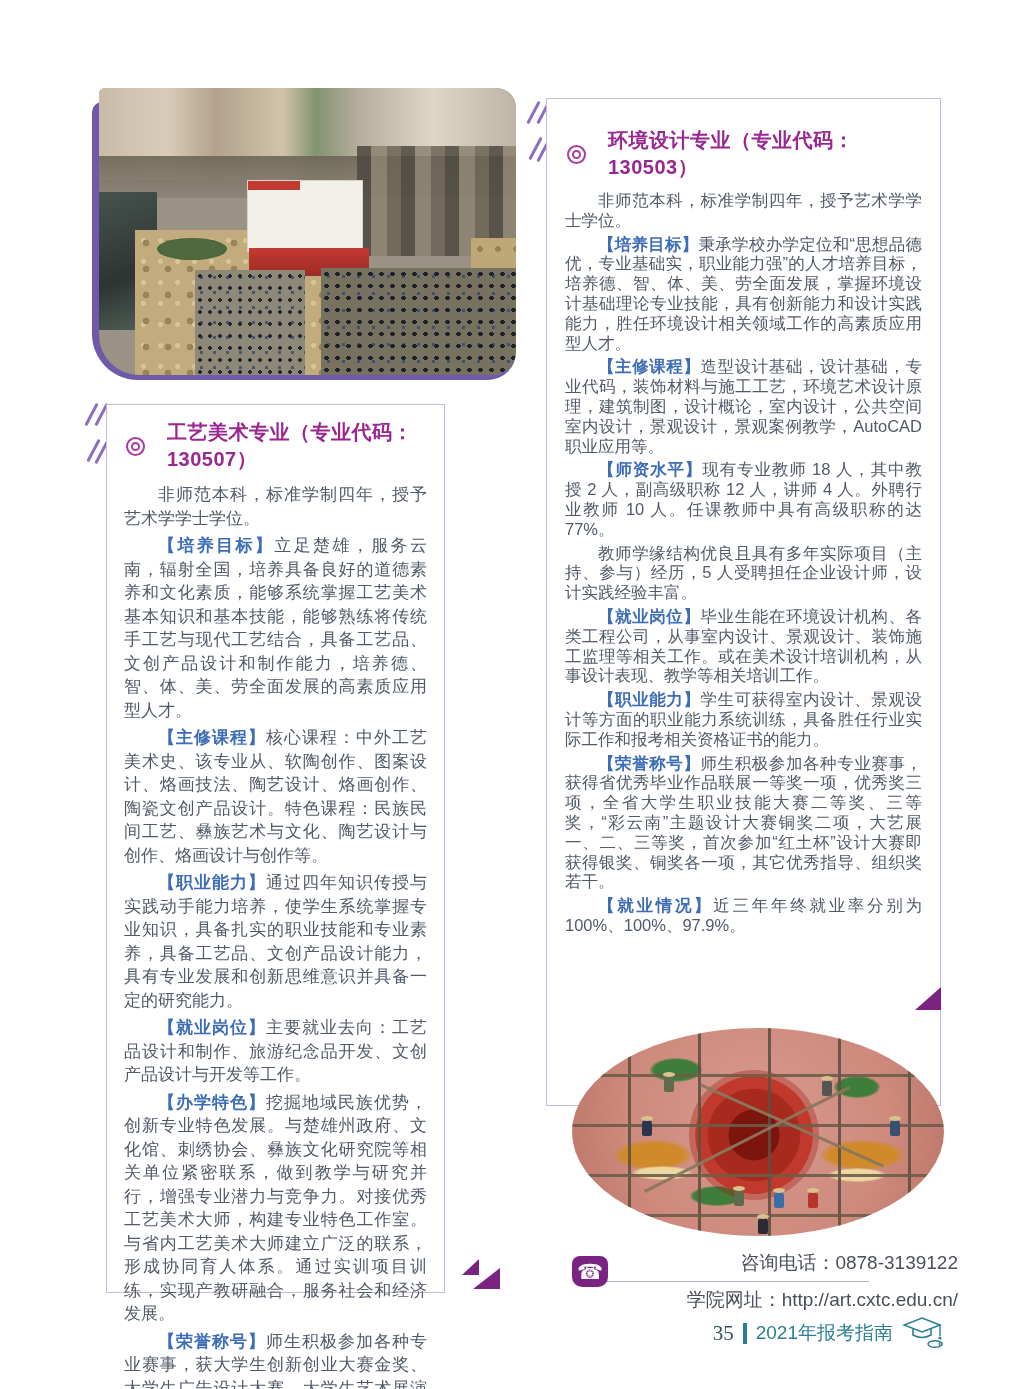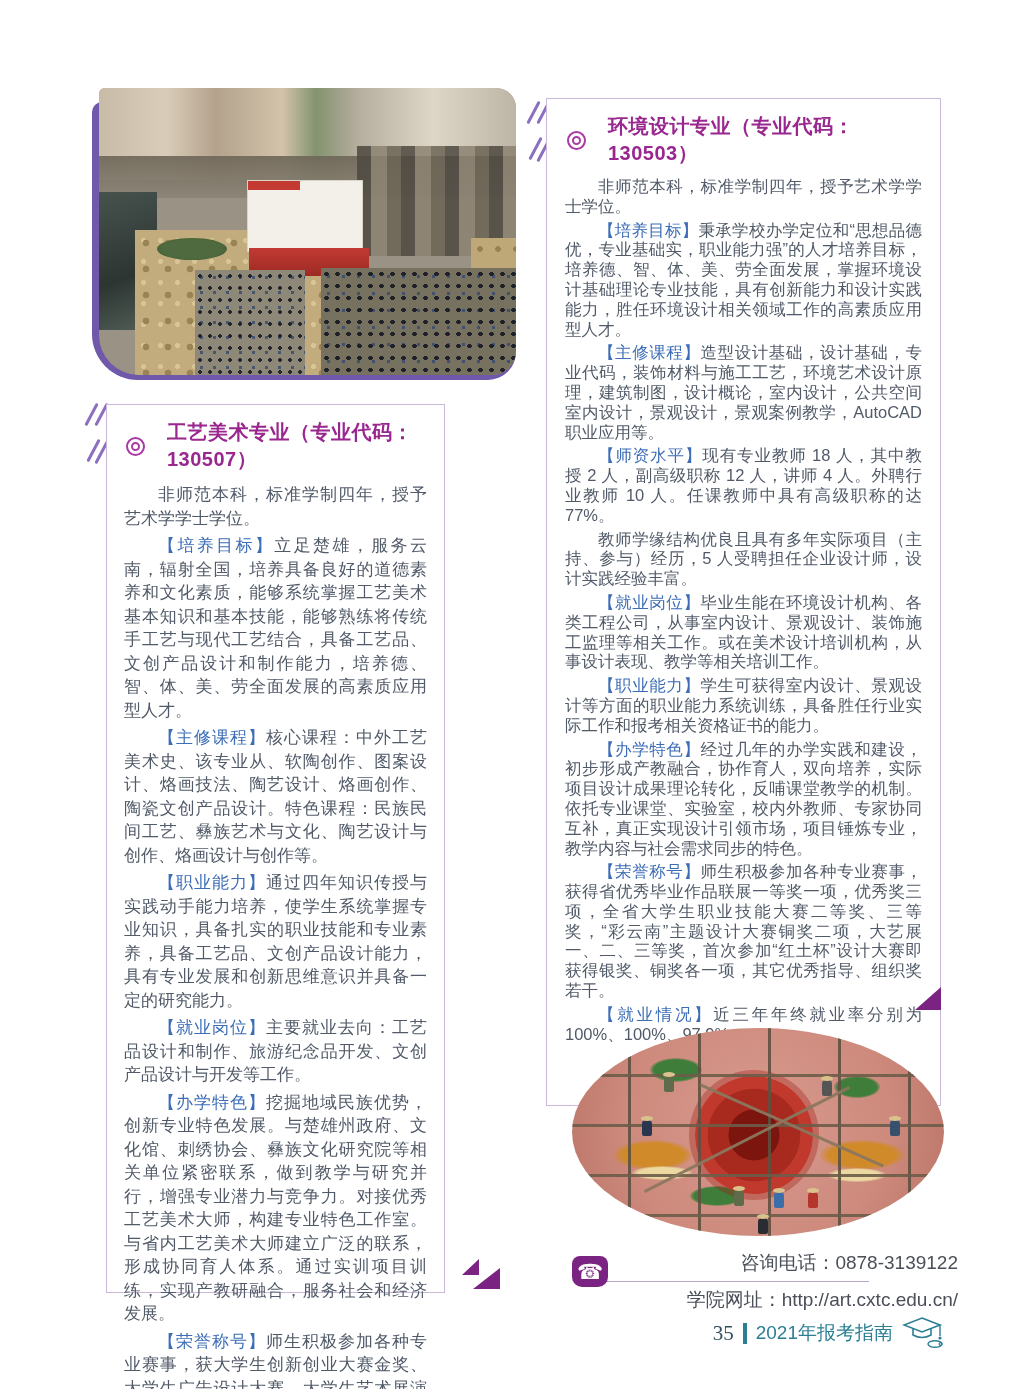--- a/index.html
+++ b/index.html
@@ -31,30 +31,30 @@
   .ph-crowdC{left:96px;top:182px;width:110px;height:105px;background-color:#8d8878;
     background-image:radial-gradient(circle 3px,#24252d 60%,transparent 65%),radial-gradient(circle 2.5px,#46566f 60%,transparent 65%);
     background-size:10px 12px,13px 15px;}
   .ph-crowdR{left:222px;top:180px;width:195px;height:107px;background-color:#77725f;
     background-image:radial-gradient(circle 3.5px,#1f2028 60%,transparent 65%),radial-gradient(circle 2.5px,#3f5070 60%,transparent 65%);
     background-size:11px 12px,15px 17px;}
 
   
   .box{position:absolute;border:1px solid #cbb9dc;background:#ffffff;box-sizing:border-box;}
   .box-left{left:106px;top:404px;width:339px;height:889px;padding:10px 13px;}
-  .box-right{left:546px;top:98px;width:395px;height:1008px;padding:10px 14px;}
+  .box-right{left:546px;top:98px;width:395px;height:1008px;padding:24px 14px;}
   .sec-title-row{display:flex;align-items:center;padding:4px 0 6px 6px;}
   .bullet{width:15px;height:15px;border:2px solid #a93ba3;border-radius:50%;display:flex;
           align-items:center;justify-content:center;flex:0 0 auto;}
   .bullet span{width:5px;height:5px;border:2px solid #a93ba3;border-radius:50%;display:block;}
   h2.sec-title{margin:0 0 0 22px;font-size:20px;font-weight:bold;color:#99278f;letter-spacing:.5px;}
   .paras p{margin:4px;text-indent:2em;text-align:justify;color:#515a68;}
   .box-left .paras p{font-size:17px;line-height:23.5px;}
   .box-right .paras p{font-size:16.5px;line-height:19.8px;}
-  .plabel{color:#3c6db6;}
+  .plabel{color:#3c6db6;font-weight:bold;}
   .tri{position:absolute;background:#7b2382;clip-path:polygon(100% 0,100% 100%,0 100%);}
 
   
   .slash{position:absolute;width:3px;height:25px;background:#8d6fc0;transform:rotate(28deg);border-radius:2px;}
 
   
   .oval{position:absolute;left:572px;top:1028px;width:372px;height:208px;border-radius:50%;overflow:hidden;
         background:radial-gradient(circle at 50% 45%,#d89a8e 0%,#cd8a7d 60%,#b87265 100%);}
   .oval>div{position:absolute;}
   .ov-ring{left:123px;top:48px;width:118px;height:118px;border-radius:50%;
@@ -148,21 +148,20 @@
       <h2 class="sec-title">环境设计专业（专业代码：130503）</h2>
     </div>
     <div class="paras">
         <p><span>非师范本科，标准学制四年，授予艺术学学士学位。</span></p>
         <p><span class="plabel">【培养目标】</span><span>秉承学校办学定位和“思想品德优，专业基础实，职业能力强”的人才培养目标，培养德、智、体、美、劳全面发展，掌握环境设计基础理论专业技能，具有创新能力和设计实践能力，胜任环境设计相关领域工作的高素质应用型人才。</span></p>
         <p><span class="plabel">【主修课程】</span><span>造型设计基础，设计基础，专业代码，装饰材料与施工工艺，环境艺术设计原理，建筑制图，设计概论，室内设计，公共空间室内设计，景观设计，景观案例教学，AutoCAD 职业应用等。</span></p>
         <p><span class="plabel">【师资水平】</span><span>现有专业教师 18 人，其中教授 2 人，副高级职称 12 人，讲师 4 人。外聘行业教师 10 人。任课教师中具有高级职称的达 77%。</span></p>
         <p><span>教师学缘结构优良且具有多年实际项目（主持、参与）经历，5 人受聘担任企业设计师，设计实践经验丰富。</span></p>
         <p><span class="plabel">【就业岗位】</span><span>毕业生能在环境设计机构、各类工程公司，从事室内设计、景观设计、装饰施工监理等相关工作。或在美术设计培训机构，从事设计表现、教学等相关培训工作。</span></p>
         <p><span class="plabel">【职业能力】</span><span>学生可获得室内设计、景观设计等方面的职业能力系统训练，具备胜任行业实际工作和报考相关资格证书的能力。</span></p>
-        <p><span class="plabel">【办学特色】</span><span>经过几年的办学实践和建设，初步形成产教融合，协作育人，双向培养，实际项目设计成果理论转化，反哺课堂教学的机制。依托专业课堂、实验室，校内外教师、专家协同互补，真正实现设计引领市场，项目锤炼专业，教学内容与社会需求同步的特色。</span></p>
         <p><span class="plabel">【荣誉称号】</span><span>师生积极参加各种专业赛事，获得省优秀毕业作品联展一等奖一项，优秀奖三项，全省大学生职业技能大赛二等奖、三等奖，“彩云南”主题设计大赛铜奖二项，大艺展一、二、三等奖，首次参加“红土杯”设计大赛即获得银奖、铜奖各一项，其它优秀指导、组织奖若干。</span></p>
         <p><span class="plabel">【就业情况】</span><span>近三年年终就业率分别为 100%、100%、97.9%。</span></p>
       </div>
     <div class="tri" style="left:368px;top:888px;width:26px;height:23px;"></div>
   </section>
 
   <div class="oval">
     <div class="ov-green" style="left:78px;top:30px;width:52px;height:24px;"></div>
     <div class="ov-green" style="left:262px;top:48px;width:46px;height:22px;"></div>
     <div class="ov-green" style="left:118px;top:158px;width:54px;height:20px;"></div>

